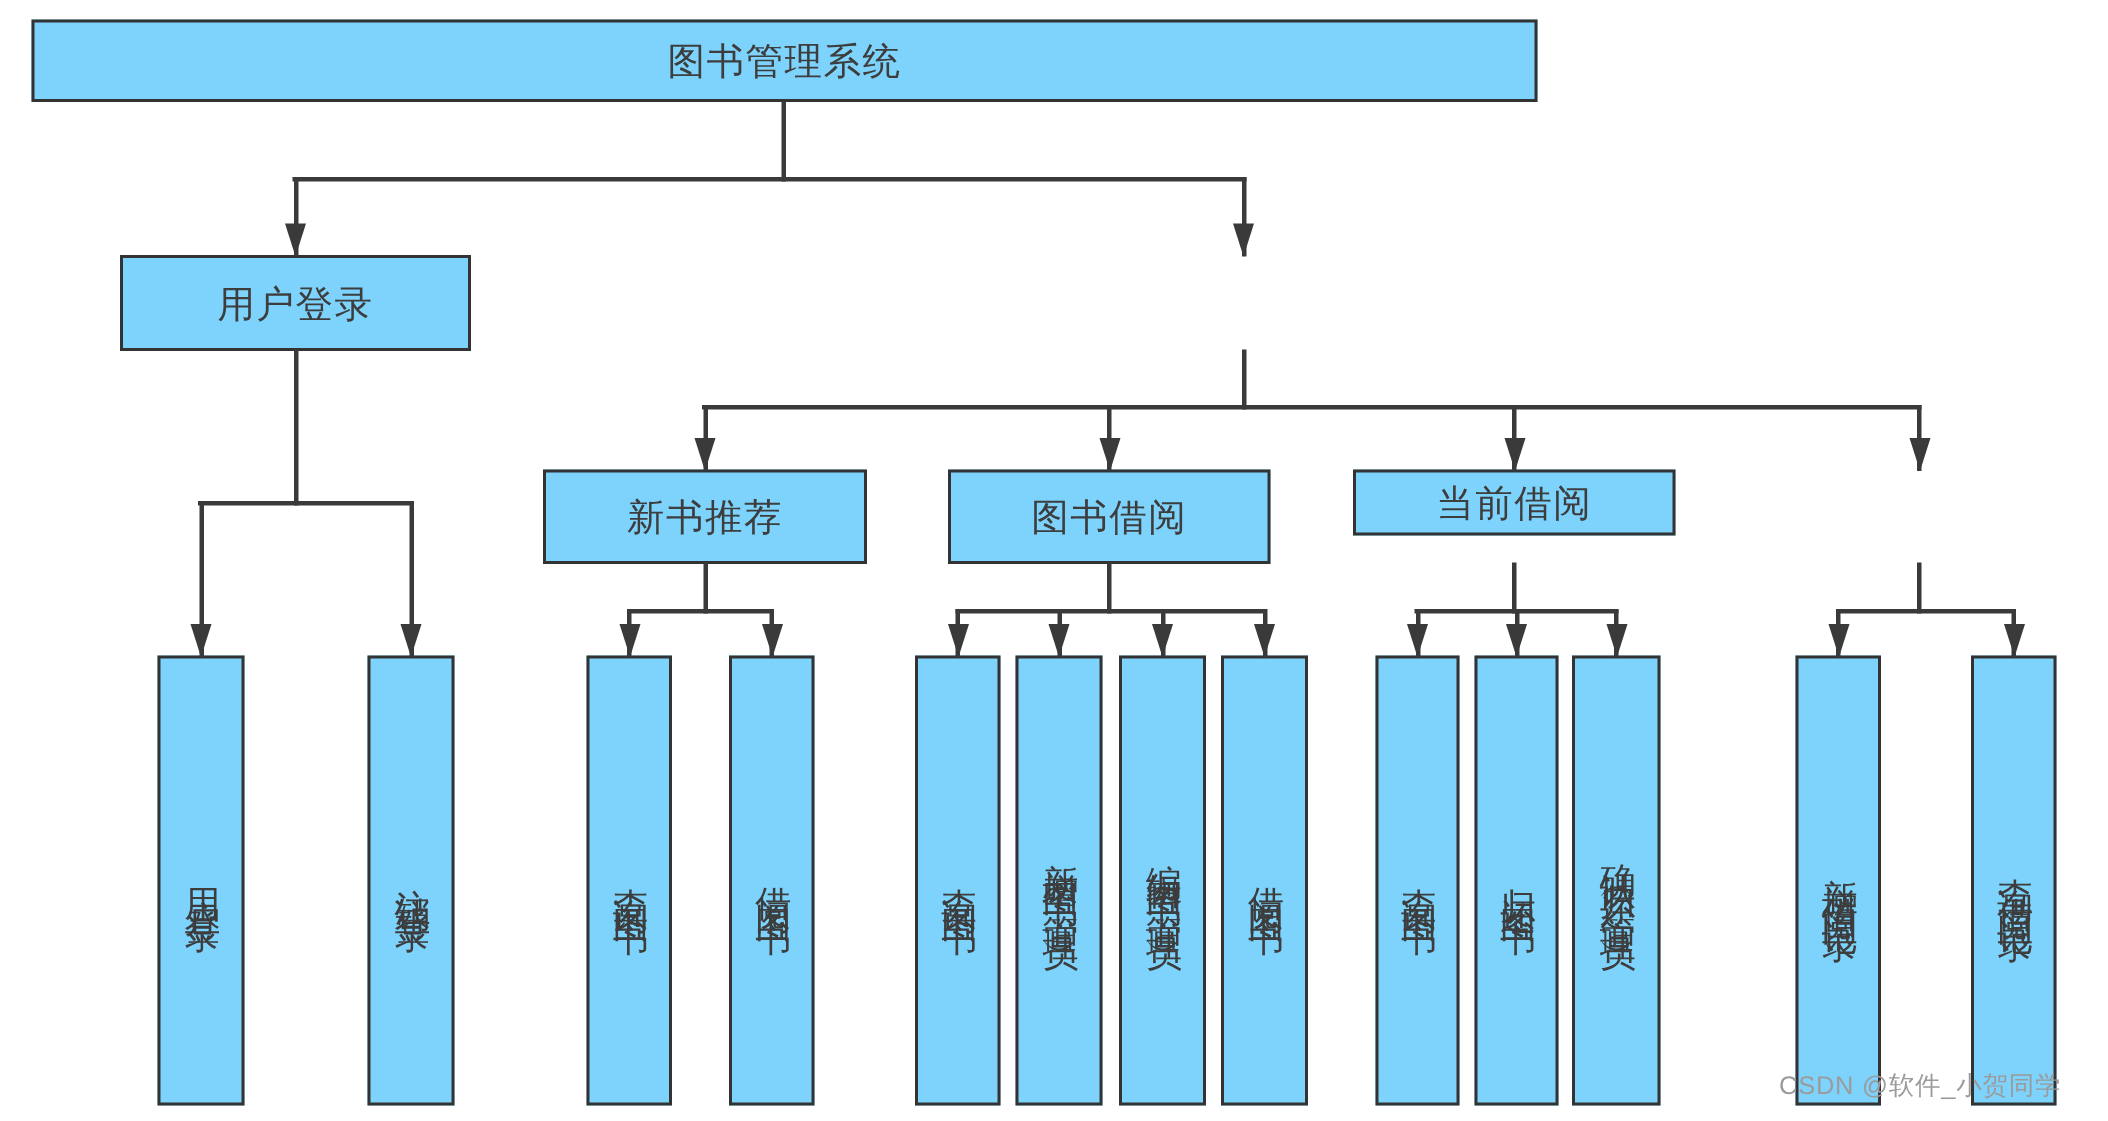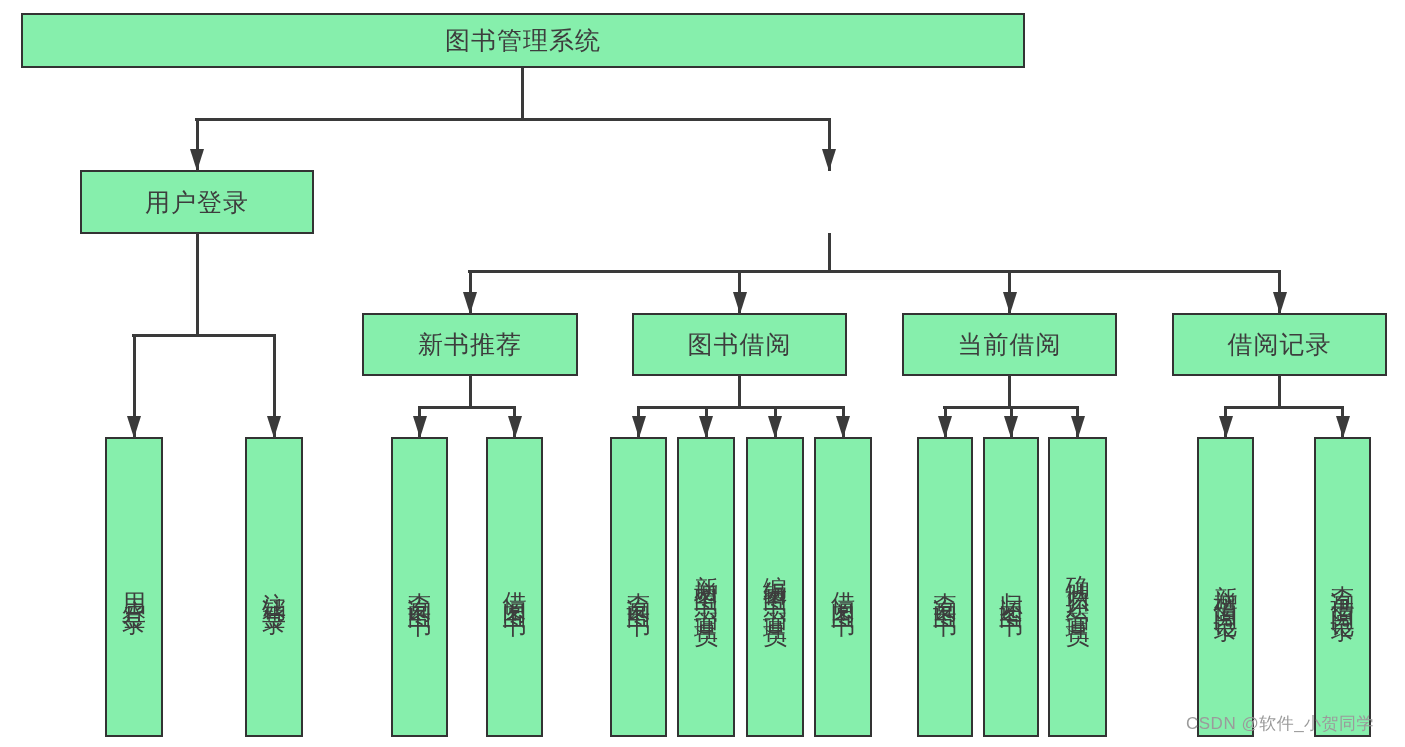--- a/index.html
+++ b/index.html
@@ -14,21 +14,21 @@
   body { font-family: "Liberation Sans", "DejaVu Sans", sans-serif; }
   .canvas {
     position: relative;
     width: 1405px;
     height: 747px;
     background: var(--background);
     overflow: hidden;
   }
   .box {
     position: absolute;
-    background: #86efac;
+    background: #7dd3fc;
     border: 2.5px solid var(--box_border);
     color: var(--text);
     display: flex;
     align-items: center;
     justify-content: center;
   }
   .hbox { font-size: 25px; letter-spacing: 1px; }
   .leaf { }
   .vtext {
     writing-mode: vertical-rl;
@@ -76,22 +76,21 @@
 <body>
 
 <div class="canvas">
 
   <div class="box hbox" style="left:21px; top:13px; width:1004px; height:55px;">图书管理系统</div>
 
   <div class="box hbox" style="left:80px; top:170px; width:234px; height:64px;">用户登录</div>
 
   <div class="box hbox" style="left:362px; top:313px; width:216px; height:63px;">新书推荐</div>
   <div class="box hbox" style="left:632px; top:313px; width:215px; height:63px;">图书借阅</div>
-  <div class="box hbox" style="left:902px; top:313px; width:215px; height:63px;">当前借阅</div>
-  <div class="box hbox" style="left:1172px; top:313px; width:215px; height:63px;">借阅记录</div>
+  <div class="box hbox" style="left:902px; top:313px; width:215px; height:44px;">当前借阅</div>
 
   <div class="box leaf" style="left:105px; top:437px; width:58px; height:300px;">
     <span class="vtext">用户登录</span>
   </div>
   <div class="box leaf" style="left:245px; top:437px; width:58px; height:300px;">
     <span class="vtext">注销登录</span>
   </div>
   <div class="box leaf" style="left:391px; top:437px; width:57px; height:300px;">
     <span class="vtext">查询图书</span>
   </div>

